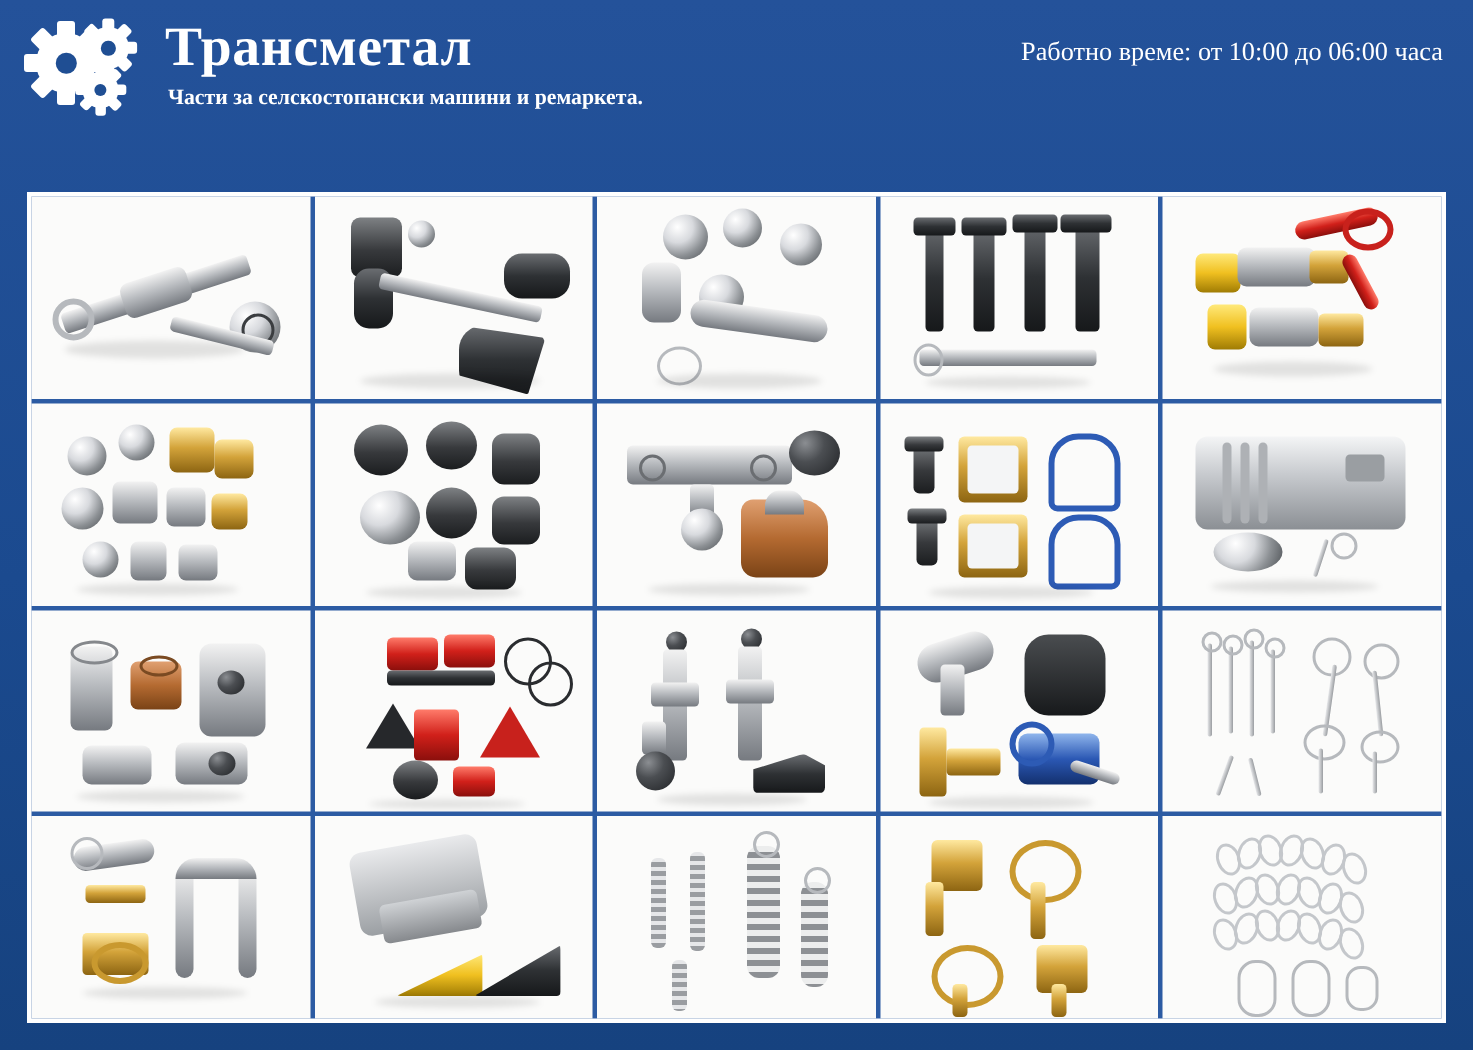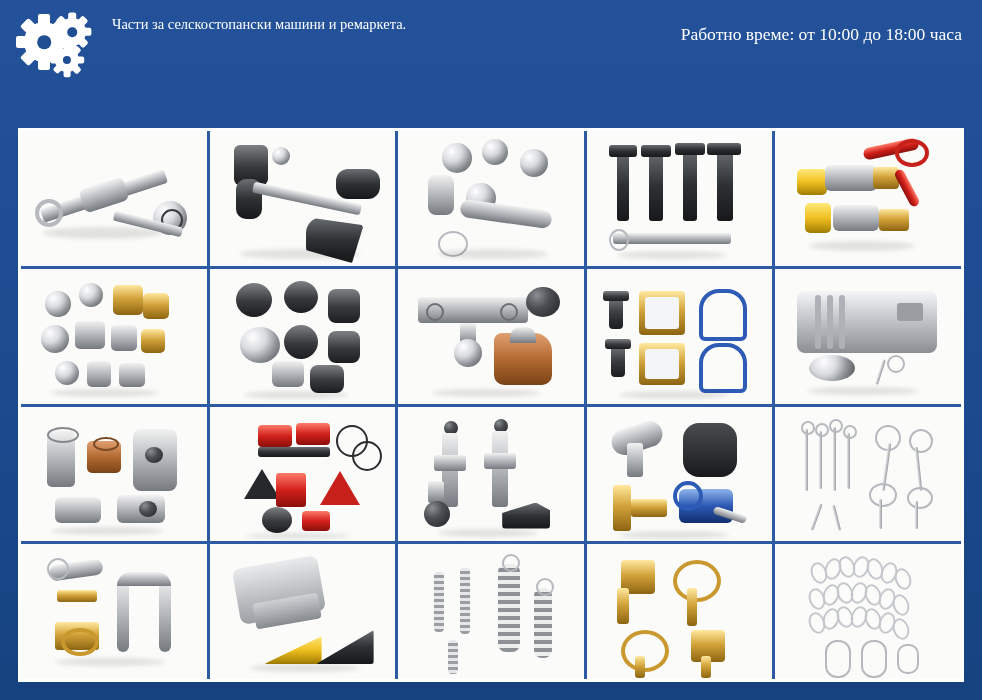--- a/index.html
+++ b/index.html
@@ -126,20 +126,21 @@
     font-size: 37px;
     font-weight: bold;
     letter-spacing: 0.5px;
     line-height: 1.1;
     margin: 0;
   }
   .brand-sub {
     font-size: 14.5px;
     margin: 4px 16px 0 2px;
     line-height: 1.2;
+    font-weight: bold;
   }
   .brand-site {
     font-size: 30px;
     margin: 6px 0 0 2px;
     letter-spacing: 0.2px;
   }
 
   .contact {
     color: #ffffff;
     text-align: right;
@@ -288,26 +289,27 @@
             <div class="hub"></div>
         </div>
         <div class="gear gear-small">
           <div class="tooth-d"></div>
             <div class="tooth-d2"></div>
             <div class="hub"></div>
         </div>
       </div>
 
       <div class="brand-text">
+        <div class="brand-name">Трансметал</div>
         <div class="brand-sub">Части за селскостопански машини и ремаркета.</div>
       </div>
     </div>
 
     <div class="contact">
-      <div class="contact-hours">Работно време: от 10:00 до 18:00 часа</div>
+      <div class="contact-hours">Работно време: от 10:00 до 06:00 часа</div>
     </div>
   </div>
 
   <div class="grid-wrap">
     <div class="grid">
 
       <div class="cell">
         <div class="ph">
           <div class="shadow" style="left:22px;top:96px;width:120px;height:12px;"></div>
           <div class="bar" style="left:18px;top:58px;width:130px;height:14px;transform:rotate(-18deg);"></div>

